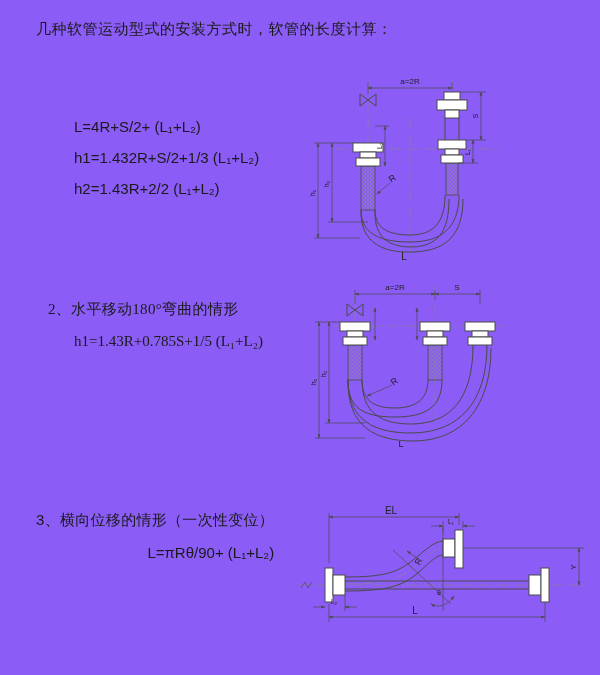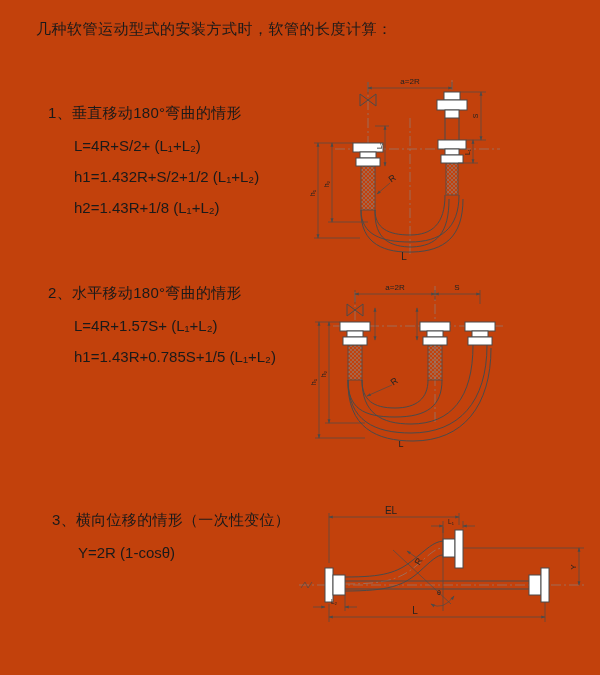--- a/index.html
+++ b/index.html
@@ -1,18 +1,18 @@
 <!DOCTYPE html>
 <html><head>
 <meta charset="utf-8">
 <style>
   html,body { margin:0; padding:0; background:#e8e8e8; }
   .page {
     position:relative; width:600px; height:675px; margin:0 auto;
-    background:#c2410c; overflow:hidden;
+    background:#8b5cf6; overflow:hidden;
     font-family:"Liberation Sans","DejaVu Sans",sans-serif;
     color:#1a1a1a;
   }
   .title {
     position:absolute; left:36px; top:20px;
     font-size:15px; letter-spacing:0.5px; white-space:nowrap;
   }
   .sec { position:absolute; }
   .sec .heading { font-size:15px; letter-spacing:0.3px; white-space:nowrap; }
   .sec .formula { font-size:15px; margin-left:26px; margin-top:14px; white-space:nowrap; }
@@ -24,24 +24,23 @@
   .cl   { stroke:#8a8a8a; stroke-width:0.6; stroke-dasharray:10 3 2 3; fill:none; }
 </style>
 </head>
 <body>
 
 <div class="page">
 
   <div class="title">几种软管运动型式的安装方式时，软管的长度计算：</div>
 
   <div class="sec" style="left:48px; top:104px;">
-    <div class="heading">1、垂直移动180°弯曲的情形</div>
     <div class="formula">L=4R+S/2+ (L₁+L₂)</div>
-    <div class="formula">h1=1.432R+S/2+1/2 (L₁+L₂)</div>
-    <div class="formula">h2=1.43R+1/8 (L₁+L₂)</div>
+    <div class="formula">h1=1.432R+S/2+1/3 (L₁+L₂)</div>
+    <div class="formula">h2=1.43R+2/2 (L₁+L₂)</div>
   </div>
 
   <svg class="diagram" style="left:300px; top:68px;" width="285" height="195" viewBox="0 0 285 195">
     <defs>
       <pattern id="braid1" width="4" height="4" patternUnits="userSpaceOnUse">
         <path d="M0 4 L4 0 M0 0 L4 4" stroke="#8a8a8a" stroke-width="0.5"></path>
       </pattern>
       <marker id="arr1" viewBox="0 0 10 10" refX="9" refY="5" markerWidth="8" markerHeight="6" orient="auto-start-reverse">
         <path d="M0 1.5 L10 5 L0 8.5 z" fill="#4a4a4a"></path>
       </marker>
@@ -125,23 +124,22 @@
     </g>
 
     <g>
       <line class="dim" x1="90" y1="115" x2="77" y2="126" marker-end="url(#arr1)"></line>
       <text x="94" y="113" font-size="9" text-anchor="middle" transform="rotate(-35 94 113)">R</text>
     </g>
 
     <text x="104" y="192" font-size="10" text-anchor="middle">L</text>
   </svg>
 
-  <div class="sec" style="left:48px; top:284px;">
+  <div class="sec" style="left:48px; top:300px;font-family:Liberation Serif, serif;">
     <div class="heading">2、水平移动180°弯曲的情形</div>
-    <div class="formula">L=4R+1.57S+ (L₁+L₂)</div>
     <div class="formula">h1=1.43R+0.785S+1/5 (L₁+L₂)</div>
   </div>
 
   <svg class="diagram" style="left:303px; top:278px;" width="292" height="172" viewBox="0 0 292 172">
     <defs>
       <pattern id="braid2" width="4" height="4" patternUnits="userSpaceOnUse">
         <path d="M0 4 L4 0 M0 0 L4 4" stroke="#8a8a8a" stroke-width="0.5"></path>
       </pattern>
       <marker id="arr2" viewBox="0 0 10 10" refX="9" refY="5" markerWidth="8" markerHeight="6" orient="auto-start-reverse">
         <path d="M0 1.5 L10 5 L0 8.5 z" fill="#4a4a4a"></path>
@@ -217,23 +215,23 @@
     </g>
 
     <g>
       <line class="dim" x1="89" y1="107" x2="64" y2="118" marker-end="url(#arr2)"></line>
       <text x="93" y="106" font-size="9" text-anchor="middle" transform="rotate(-35 93 106)">R</text>
     </g>
 
     <text x="98" y="169" font-size="9" text-anchor="middle">L</text>
   </svg>
 
-  <div class="sec" style="left:52px; top:511px;">
+  <div class="sec" style="left:36px; top:511px;text-align:right;">
     <div class="heading">3、横向位移的情形（一次性变位）</div>
-    <div class="formula">Y=2R (1-cosθ)</div>
+    <div class="formula">L=πRθ/90+ (L₁+L₂)</div>
   </div>
 
   <svg class="diagram" style="left:293px; top:503px;" width="302" height="147" viewBox="0 0 302 147">
     <defs>
       <marker id="arr3" viewBox="0 0 10 10" refX="9" refY="5" markerWidth="8" markerHeight="6" orient="auto-start-reverse">
         <path d="M0 1.5 L10 5 L0 8.5 z" fill="#4a4a4a"></path>
       </marker>
     </defs>
 
     <g>

